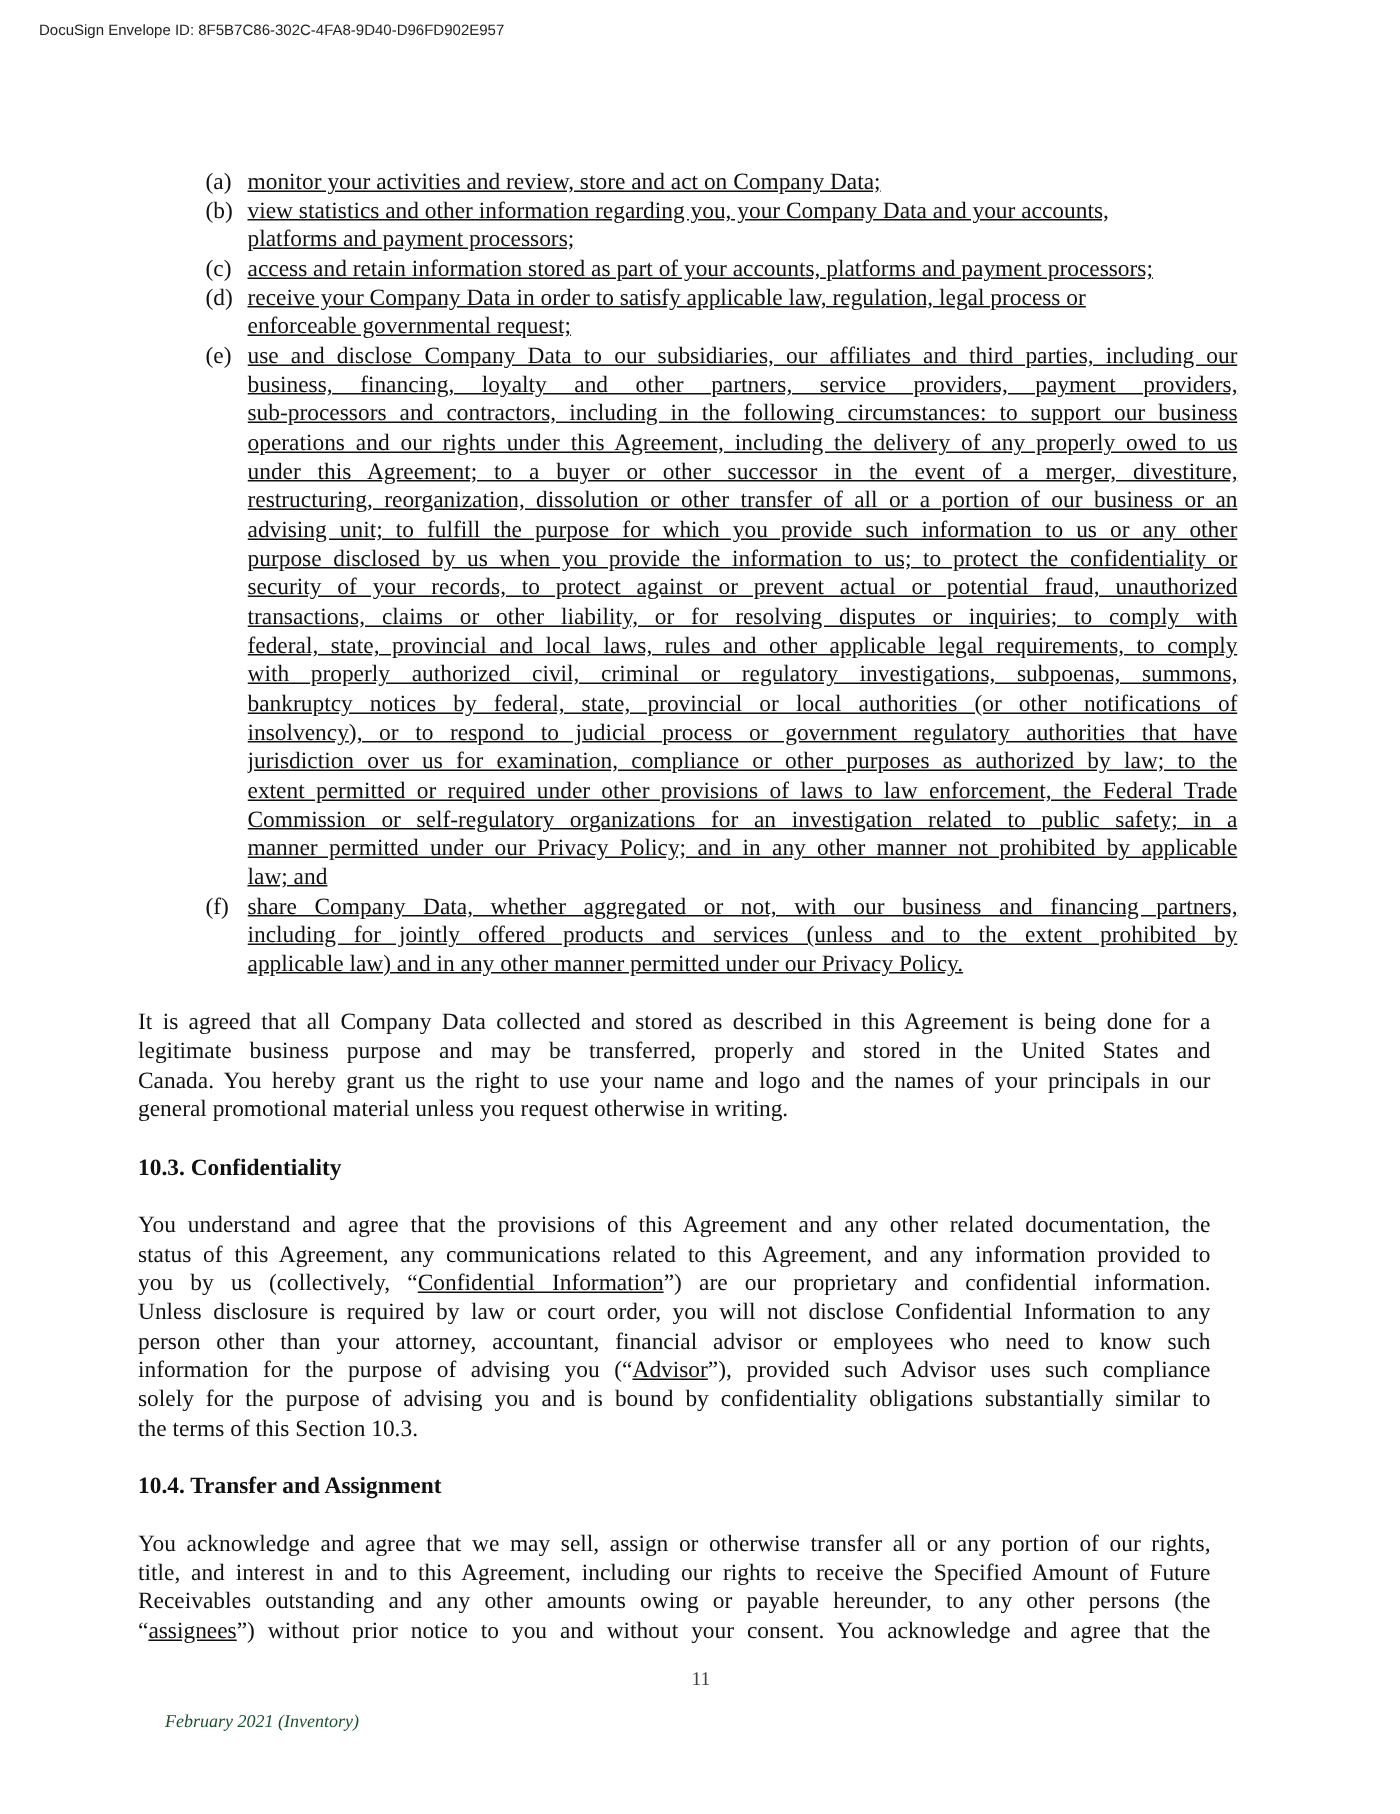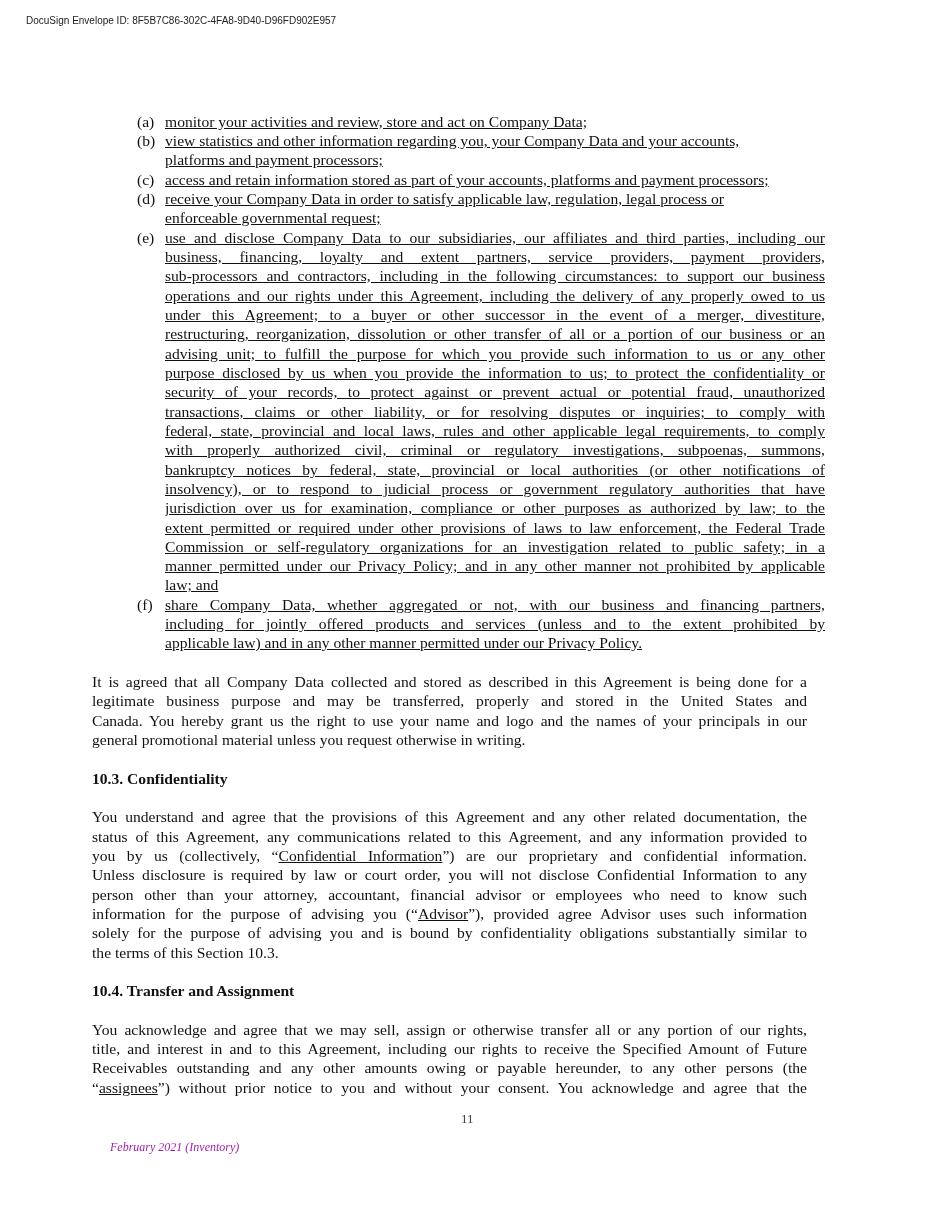--- a/index.html
+++ b/index.html
@@ -15,21 +15,21 @@
   }
   .just {
     text-align: justify; text-align-last: justify; white-space: normal; overflow: hidden;
   }
   .lbl { position: absolute; left: 137px; height: 19px; line-height: 19px; }
   .ind { left: 165px; width: 660px; text-decoration: underline; }
   .full { left: 92px; width: 715px; }
   .heading { font-weight: bold; }
   .u { text-decoration: underline; }
   .pagenum { position: absolute; left: 461px; top: 1111px; font-family: "Liberation Serif", serif; font-size: 13px; color: #404040; }
-  .footer { position: absolute; left: 110px; top: 1140px; font-family: "Liberation Serif", serif; font-style: italic; font-size: 12px; color: #a21caf; white-space: nowrap; }
+  .footer { position: absolute; left: 110px; top: 1140px; font-family: "Liberation Serif", serif; font-style: italic; font-size: 12px; color: #14532d; white-space: nowrap; }
 </style>
 </head>
 <body>
 
 <div class="envelope">DocuSign Envelope ID: 8F5B7C86-302C-4FA8-9D40-D96FD902E957</div>
 
 <div class="doc">
 
   <span class="lbl" style="top:112px">(a)</span>
   <div class="line ind" style="top:112px">monitor your activities and review, store and act on Company Data;</div>
@@ -40,21 +40,21 @@
 
   <span class="lbl" style="top:170px">(c)</span>
   <div class="line ind" style="top:170px">access and retain information stored as part of your accounts, platforms and payment processors;</div>
 
   <span class="lbl" style="top:189px">(d)</span>
   <div class="line ind" style="top:189px">receive your Company Data in order to satisfy applicable law, regulation, legal process or</div>
   <div class="line ind" style="top:208px">enforceable governmental request;</div>
 
   <span class="lbl" style="top:228px">(e)</span>
   <div class="line ind just" style="top:228px">use and disclose Company Data to our subsidiaries, our affiliates and third parties, including our</div>
-  <div class="line ind just" style="top:247px">business, financing, loyalty and extent partners, service providers, payment providers,</div>
+  <div class="line ind just" style="top:247px">business, financing, loyalty and other partners, service providers, payment providers,</div>
   <div class="line ind just" style="top:266px">sub-processors and contractors, including in the following circumstances: to support our business</div>
   <div class="line ind just" style="top:286px">operations and our rights under this Agreement, including the delivery of any properly owed to us</div>
   <div class="line ind just" style="top:305px">under this Agreement; to a buyer or other successor in the event of a merger, divestiture,</div>
   <div class="line ind just" style="top:324px">restructuring, reorganization, dissolution or other transfer of all or a portion of our business or an</div>
   <div class="line ind just" style="top:344px">advising unit; to fulfill the purpose for which you provide such information to us or any other</div>
   <div class="line ind just" style="top:363px">purpose disclosed by us when you provide the information to us; to protect the confidentiality or</div>
   <div class="line ind just" style="top:382px">security of your records, to protect against or prevent actual or potential fraud, unauthorized</div>
   <div class="line ind just" style="top:402px">transactions, claims or other liability, or for resolving disputes or inquiries; to comply with</div>
   <div class="line ind just" style="top:421px">federal, state, provincial and local laws, rules and other applicable legal requirements, to comply</div>
   <div class="line ind just" style="top:440px">with properly authorized civil, criminal or regulatory investigations, subpoenas, summons,</div>
@@ -75,21 +75,21 @@
   <div class="line full just" style="top:691px">legitimate business purpose and may be transferred, properly and stored in the United States and</div>
   <div class="line full just" style="top:711px">Canada. You hereby grant us the right to use your name and logo and the names of your principals in our</div>
   <div class="line full" style="top:730px">general promotional material unless you request otherwise in writing.</div>
 
   <div class="line full heading" style="top:769px">10.3. Confidentiality</div>
   <div class="line full just" style="top:807px">You understand and agree that the provisions of this Agreement and any other related documentation, the</div>
   <div class="line full just" style="top:827px">status of this Agreement, any communications related to this Agreement, and any information provided to</div>
   <div class="line full just" style="top:846px"><span>you by us (collectively, “</span><span class="u">Confidential Information</span><span>”) are our proprietary and confidential information.</span></div>
   <div class="line full just" style="top:865px">Unless disclosure is required by law or court order, you will not disclose Confidential Information to any</div>
   <div class="line full just" style="top:885px">person other than your attorney, accountant, financial advisor or employees who need to know such</div>
-  <div class="line full just" style="top:904px"><span>information for the purpose of advising you (“</span><span class="u">Advisor</span><span>”), provided agree Advisor uses such information</span></div>
+  <div class="line full just" style="top:904px"><span>information for the purpose of advising you (“</span><span class="u">Advisor</span><span>”), provided such Advisor uses such compliance</span></div>
   <div class="line full just" style="top:923px">solely for the purpose of advising you and is bound by confidentiality obligations substantially similar to</div>
   <div class="line full" style="top:943px">the terms of this Section 10.3.</div>
 
   <div class="line full heading" style="top:981px">10.4. Transfer and Assignment</div>
   <div class="line full just" style="top:1020px">You acknowledge and agree that we may sell, assign or otherwise transfer all or any portion of our rights,</div>
   <div class="line full just" style="top:1039px">title, and interest in and to this Agreement, including our rights to receive the Specified Amount of Future</div>
   <div class="line full just" style="top:1058px">Receivables outstanding and any other amounts owing or payable hereunder, to any other persons (the</div>
   <div class="line full just" style="top:1078px"><span>“</span><span class="u">assignees</span><span>”) without prior notice to you and without your consent. You acknowledge and agree that the</span></div>
 </div>
 

